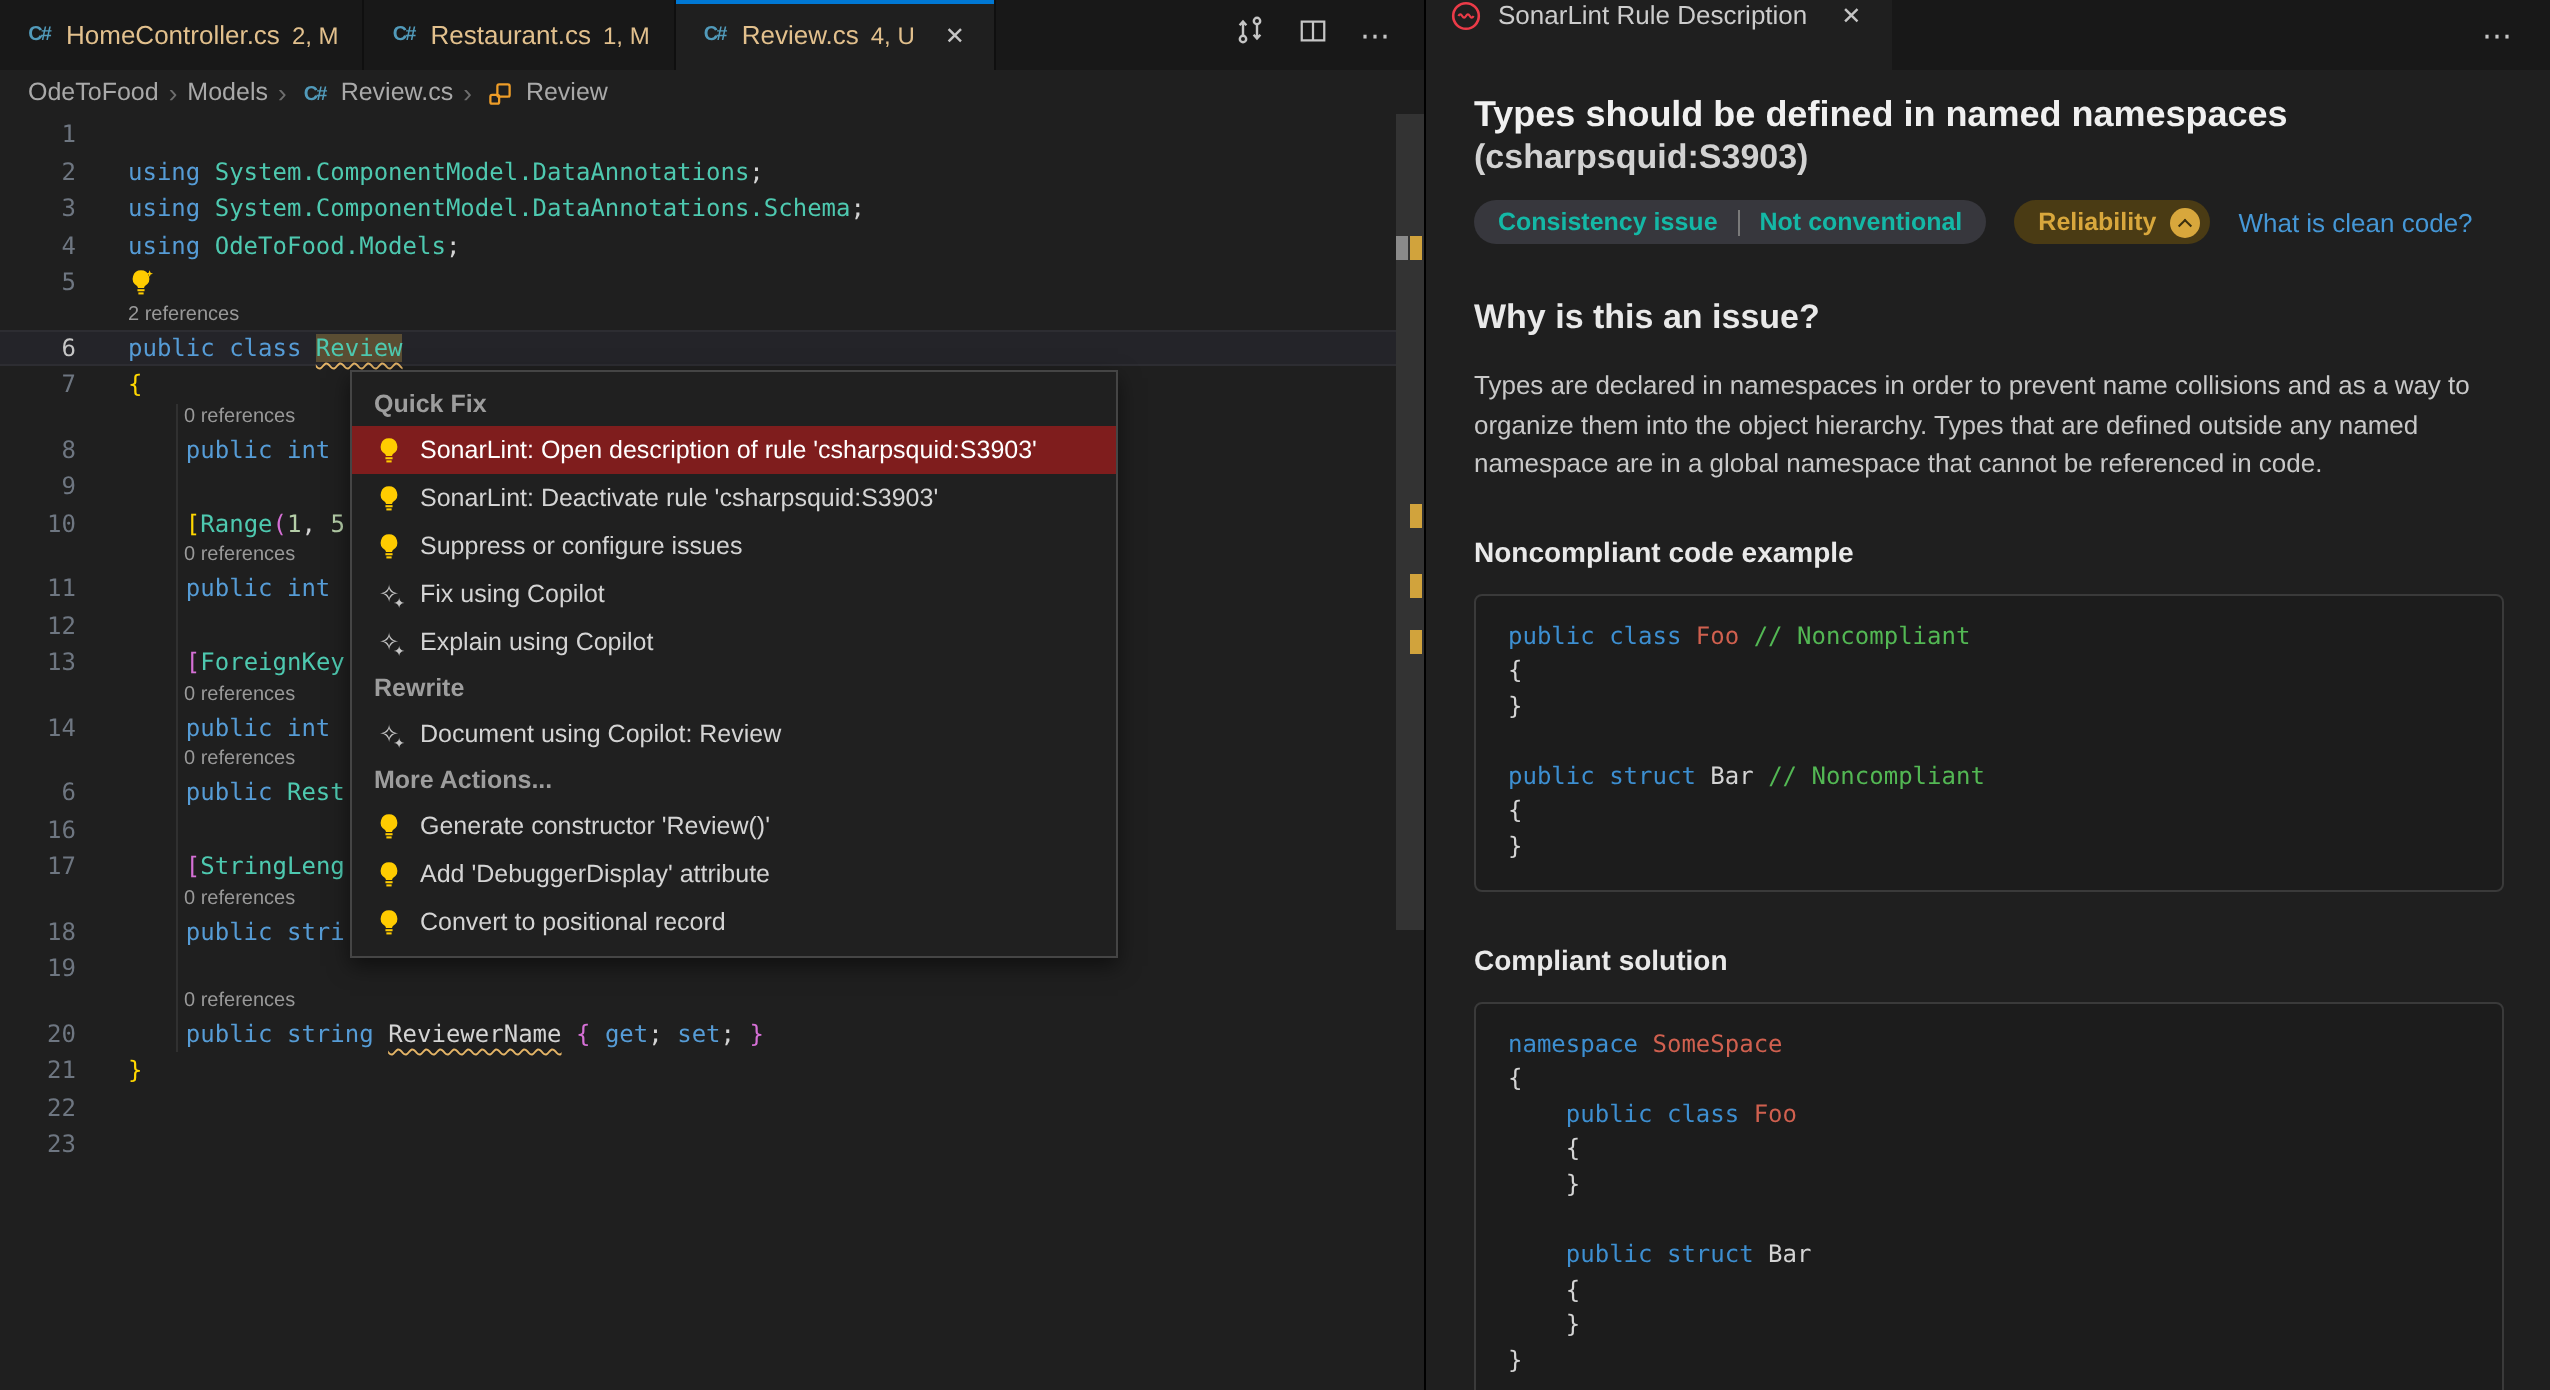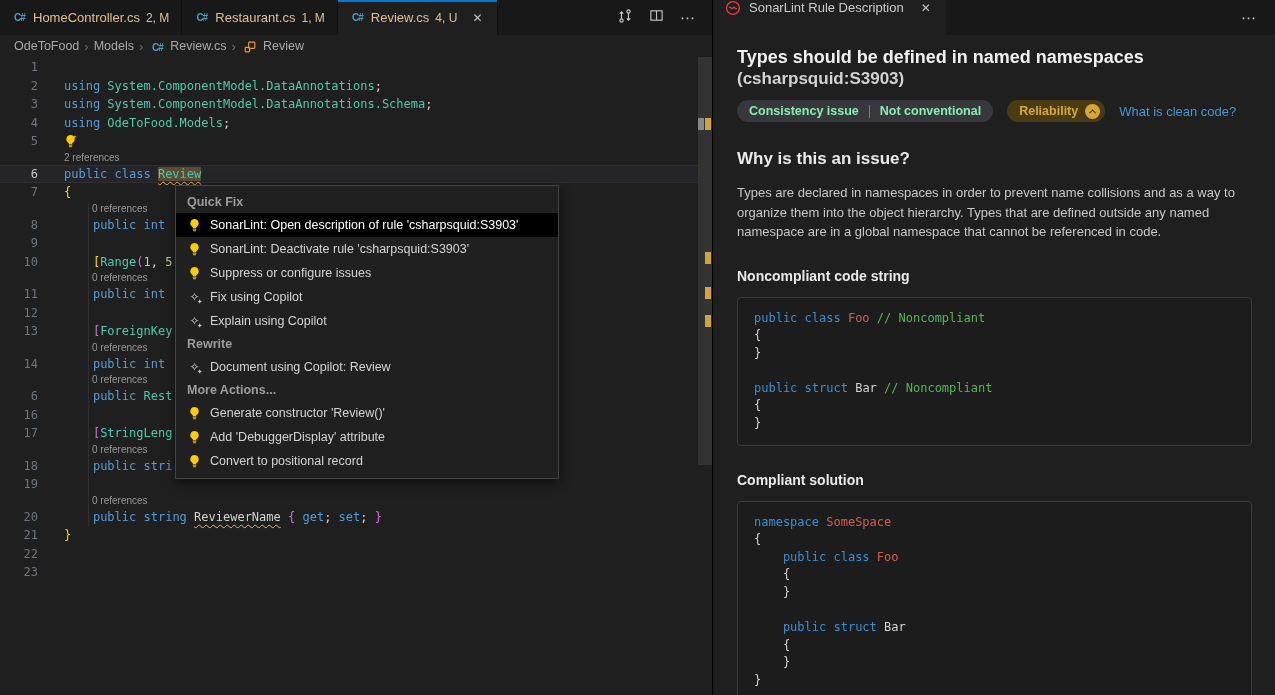--- a/index.html
+++ b/index.html
@@ -54,38 +54,38 @@
   .ov-marker { position:absolute; width:6px; height:12px; }
   .ov-yellow { background:#d1a33c; right:1px; }
   .ov-gray { background:#8a8a8a; right:8px; }
 
   
   .quickfix { position:absolute; left:175px; top:128px; width:384px; background:#202020;
               border:1px solid #454545; box-shadow:0 4px 10px rgba(0,0,0,0.5); padding:5px 0; z-index:10; }
   .qf-header { height:22px; line-height:22px; padding:0 11px; color:#9d9d9d; font-size:12.5px; font-weight:bold; }
   .qf-item { height:24px; display:flex; align-items:center; gap:8px; padding:0 11px;
              font-size:12.5px; color:#d4d4d4; cursor:pointer; }
-  .qf-item.selected { background:#000000; color:#ffffff; }
+  .qf-item.selected { background:#7f1d1d; color:#ffffff; }
   .qf-ico { width:15px; height:15px; display:inline-flex; align-items:center; justify-content:center; flex:none; }
   .sparkle-icon { position:relative; color:#c5c5c5; font-size:12px; }
   .sparkle-icon::before { content:"✧"; }
   .sparkle-icon::after { content:"✦"; font-size:7px; position:absolute; right:-3px; bottom:-2px; }
 
   
   .panel { position:absolute; left:712px; top:0; width:563px; height:695px; background:#1f1f1f; border-left:1px solid #000; }
   .panel-tabbar { height:35px; background:#181818; display:flex; align-items:stretch; }
   .ptab { display:flex; gap:8px; padding:0 12px; background:#1f1f1f;
           color:#cccccc; font-size:13px; cursor:pointer; }
   .panel-more { margin-left:auto; display:flex; align-items:center; padding-right:18px; }
   .panel-content { padding:12px 24px 0 24px; }
   .panel-title { margin:0; font-size:18px; font-weight:bold; color:#f0f0f0; }
   .rule-id { font-size:17px; font-weight:bold; color:#d2d2d2; }
   .badges { display:flex; align-items:center; gap:14px; margin-top:11px; }
   .pillgroup { display:flex; align-items:center; gap:10px; background:#37373d; border-radius:11px;
-               height:22px; padding:0 12px; color:#86efac; font-size:12.5px; font-weight:bold; }
+               height:22px; padding:0 12px; color:#14b8a6; font-size:12.5px; font-weight:bold; }
   .pill-sep { width:1px; height:13px; background:#7a7a7a; }
   .rel-pill { display:flex; align-items:center; gap:7px; background:#4a3b14; border-radius:11px;
               height:22px; padding:0 5px 0 12px; color:#d8a73c; font-size:12.5px; font-weight:bold; cursor:pointer; }
   .rel-circle { width:15px; height:15px; border-radius:50%; background:#d8a73c;
                 display:flex; align-items:center; justify-content:center; }
   .chev-up { width:5px; height:5px; border-left:1.6px solid #3a2f0e; border-top:1.6px solid #3a2f0e;
              transform:rotate(45deg) translate(1px,1px); }
   .clean-link { color:#4597d6; font-size:13px; cursor:pointer; }
   .h-why { margin:27px 0 0 0; font-size:17px; font-weight:600; color:#e9e9e9; }
   .desc { margin:14px 0 0 0; font-size:13px; line-height:19.5px; color:#c8c8c8; max-width:528px; }
@@ -405,20 +405,20 @@
           <span class="rel-circle">
               <span class="chev-up"></span>
             </span>
         </div>
         <span class="clean-link">What is clean code?</span>
       </div>
 
       <h2 class="h-why">Why is this an issue?</h2>
       <p class="desc">Types are declared in namespaces in order to prevent name collisions and as a way to organize them into the object hierarchy. Types that are defined outside any named namespace are in a global namespace that cannot be referenced in code.</p>
 
-      <h3 class="h-sec">Noncompliant code string</h3>
+      <h3 class="h-sec">Noncompliant code example</h3>
       <div class="codeblock" id="block-noncompliant"><div class="cb-line"><span class="c-kw">public class </span><span class="c-type">Foo </span><span class="c-cm">// Noncompliant</span></div><div class="cb-line"><span class="c-pl">{</span></div><div class="cb-line"><span class="c-pl">}</span></div><div class="cb-line">&nbsp;</div><div class="cb-line"><span class="c-kw">public struct </span><span class="c-pl">Bar </span><span class="c-cm">// Noncompliant</span></div><div class="cb-line"><span class="c-pl">{</span></div><div class="cb-line"><span class="c-pl">}</span></div></div>
 
       <h3 class="h-sec">Compliant solution</h3>
       <div class="codeblock" id="block-compliant"><div class="cb-line"><span class="c-kw">namespace </span><span class="c-type">SomeSpace</span></div><div class="cb-line"><span class="c-pl">{</span></div><div class="cb-line"><span class="c-kw">    public class </span><span class="c-type">Foo</span></div><div class="cb-line"><span class="c-pl">    {</span></div><div class="cb-line"><span class="c-pl">    }</span></div><div class="cb-line">&nbsp;</div><div class="cb-line"><span class="c-kw">    public struct </span><span class="c-pl">Bar</span></div><div class="cb-line"><span class="c-pl">    {</span></div><div class="cb-line"><span class="c-pl">    }</span></div><div class="cb-line"><span class="c-pl">}</span></div></div>
     </div>
   </div>
 </div>
 
 </body></html>

